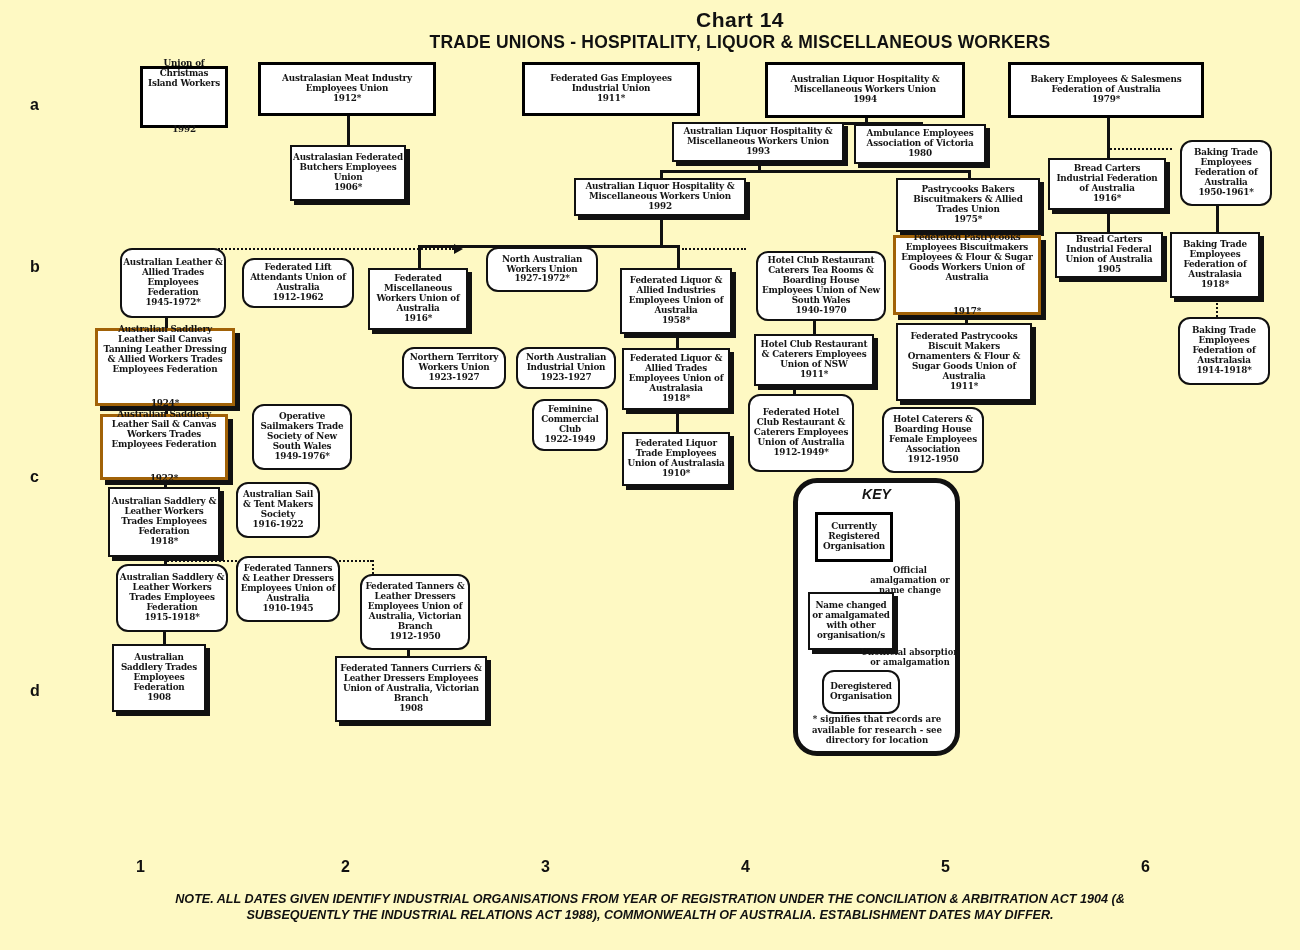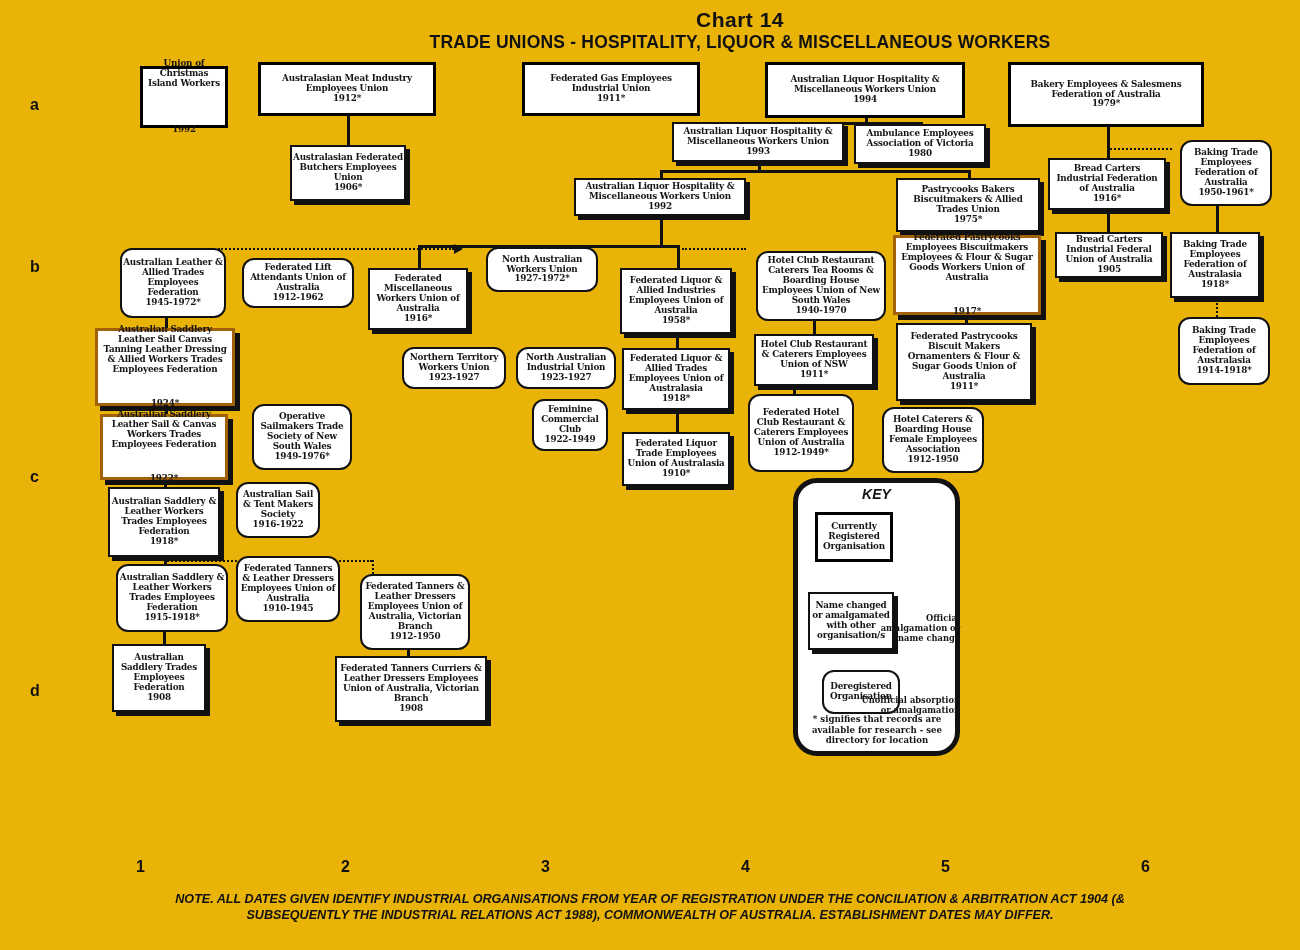--- a/index.html
+++ b/index.html
@@ -1,16 +1,16 @@
 <!DOCTYPE html>
 <html><head>
 <meta charset="utf-8">
 <style>
   html,body{margin:0;padding:0;background:#fff;}
-  #canvas{position:relative;width:1300px;height:950px;background:#eab308;overflow:hidden;
+  #canvas{position:relative;width:1300px;height:950px;background:#fef9c3;overflow:hidden;
           font-family:"DejaVu Serif", serif;color:#151515;}
   .title-wrap{position:absolute;left:340px;top:8px;width:800px;text-align:center;
               font-family:"Liberation Sans", sans-serif;font-weight:bold;color:#111;}
   .title-line1{font-size:21px;letter-spacing:.5px;}
   .title-line2{font-size:17.5px;letter-spacing:.2px;}
   .node{position:absolute;background:#fff;display:flex;flex-direction:column;align-items:center;
         justify-content:center;text-align:center;z-index:2;box-sizing:border-box;
         font-weight:bold;font-size:8.8px;line-height:1.12;letter-spacing:-0.2px;padding:2px 1px;}
   .registered{border:3px solid #000000;}
   .registered-shadow{border:3px solid #a16207;box-shadow:5px 5px 0 #111;gap:24px;}
@@ -27,21 +27,21 @@
   .row-label{position:absolute;font-family:"Liberation Sans", sans-serif;font-weight:bold;
              font-size:16px;color:#111;}
   .col-label{position:absolute;font-family:"Liberation Sans", sans-serif;font-weight:bold;
              font-size:16px;color:#111;}
   #key-panel{position:absolute;left:793px;top:478px;width:167px;height:278px;border:5px solid #111;
              border-radius:24px;background:#fff;z-index:1;box-sizing:border-box;}
   #key-title{position:absolute;left:793px;top:486px;width:167px;text-align:center;
              font-family:"Liberation Sans", sans-serif;font-style:italic;font-weight:bold;
              font-size:14px;z-index:2;}
   .key-edge-label{position:absolute;z-index:2;font-weight:bold;font-size:8.3px;line-height:1.2;
-                  width:100px;text-align:right;margin-top:48px;}
+                  width:100px;text-align:center;}
   #key-footnote{position:absolute;left:801px;top:714px;width:152px;z-index:2;font-weight:bold;
                 font-size:8.6px;line-height:1.25;text-align:center;}
   .note-wrap{position:absolute;left:170px;top:892px;width:960px;text-align:center;
              font-family:"Liberation Sans", sans-serif;font-weight:bold;font-style:italic;
              font-size:12.6px;line-height:1.25;color:#111;}
   .org{display:block;}
   .date{display:block;}
 </style>
 </head>
 <body>
@@ -99,21 +99,21 @@
         <span class="date">1912*</span>
       </div>
       <div class="node registered" style="left: 486px; top: 62px; width: 178px; height: 54px; margin-left: 36px;">
         <span class="org">Federated Gas Employees Industrial Union</span>
         <span class="date">1911*</span>
       </div>
       <div class="node registered" style="left: 765px; top: 62px; width: 200px; height: 56px;">
         <span class="org">Australian Liquor Hospitality &amp; Miscellaneous Workers Union</span>
         <span class="date">1994</span>
       </div>
-      <div class="node registered" style="left: 1008px; top: 62px; width: 196px; height: 65px;">
+      <div class="node registered" style="left: 1008px; top: 62px; width: 196px; height: 56px;">
         <span class="org">Bakery Employees &amp; Salesmens Federation of Australia</span>
         <span class="date">1979*</span>
       </div>
       <div class="node changed" style="left: 290px; top: 145px; width: 116px; height: 56px;">
         <span class="org">Australasian Federated Butchers Employees Union</span>
         <span class="date">1906*</span>
       </div>
       <div class="node changed" style="left: 672px; top: 122px; width: 172px; height: 40px;">
         <span class="org">Australian Liquor Hospitality &amp; Miscellaneous Workers Union</span>
         <span class="date">1993</span>

